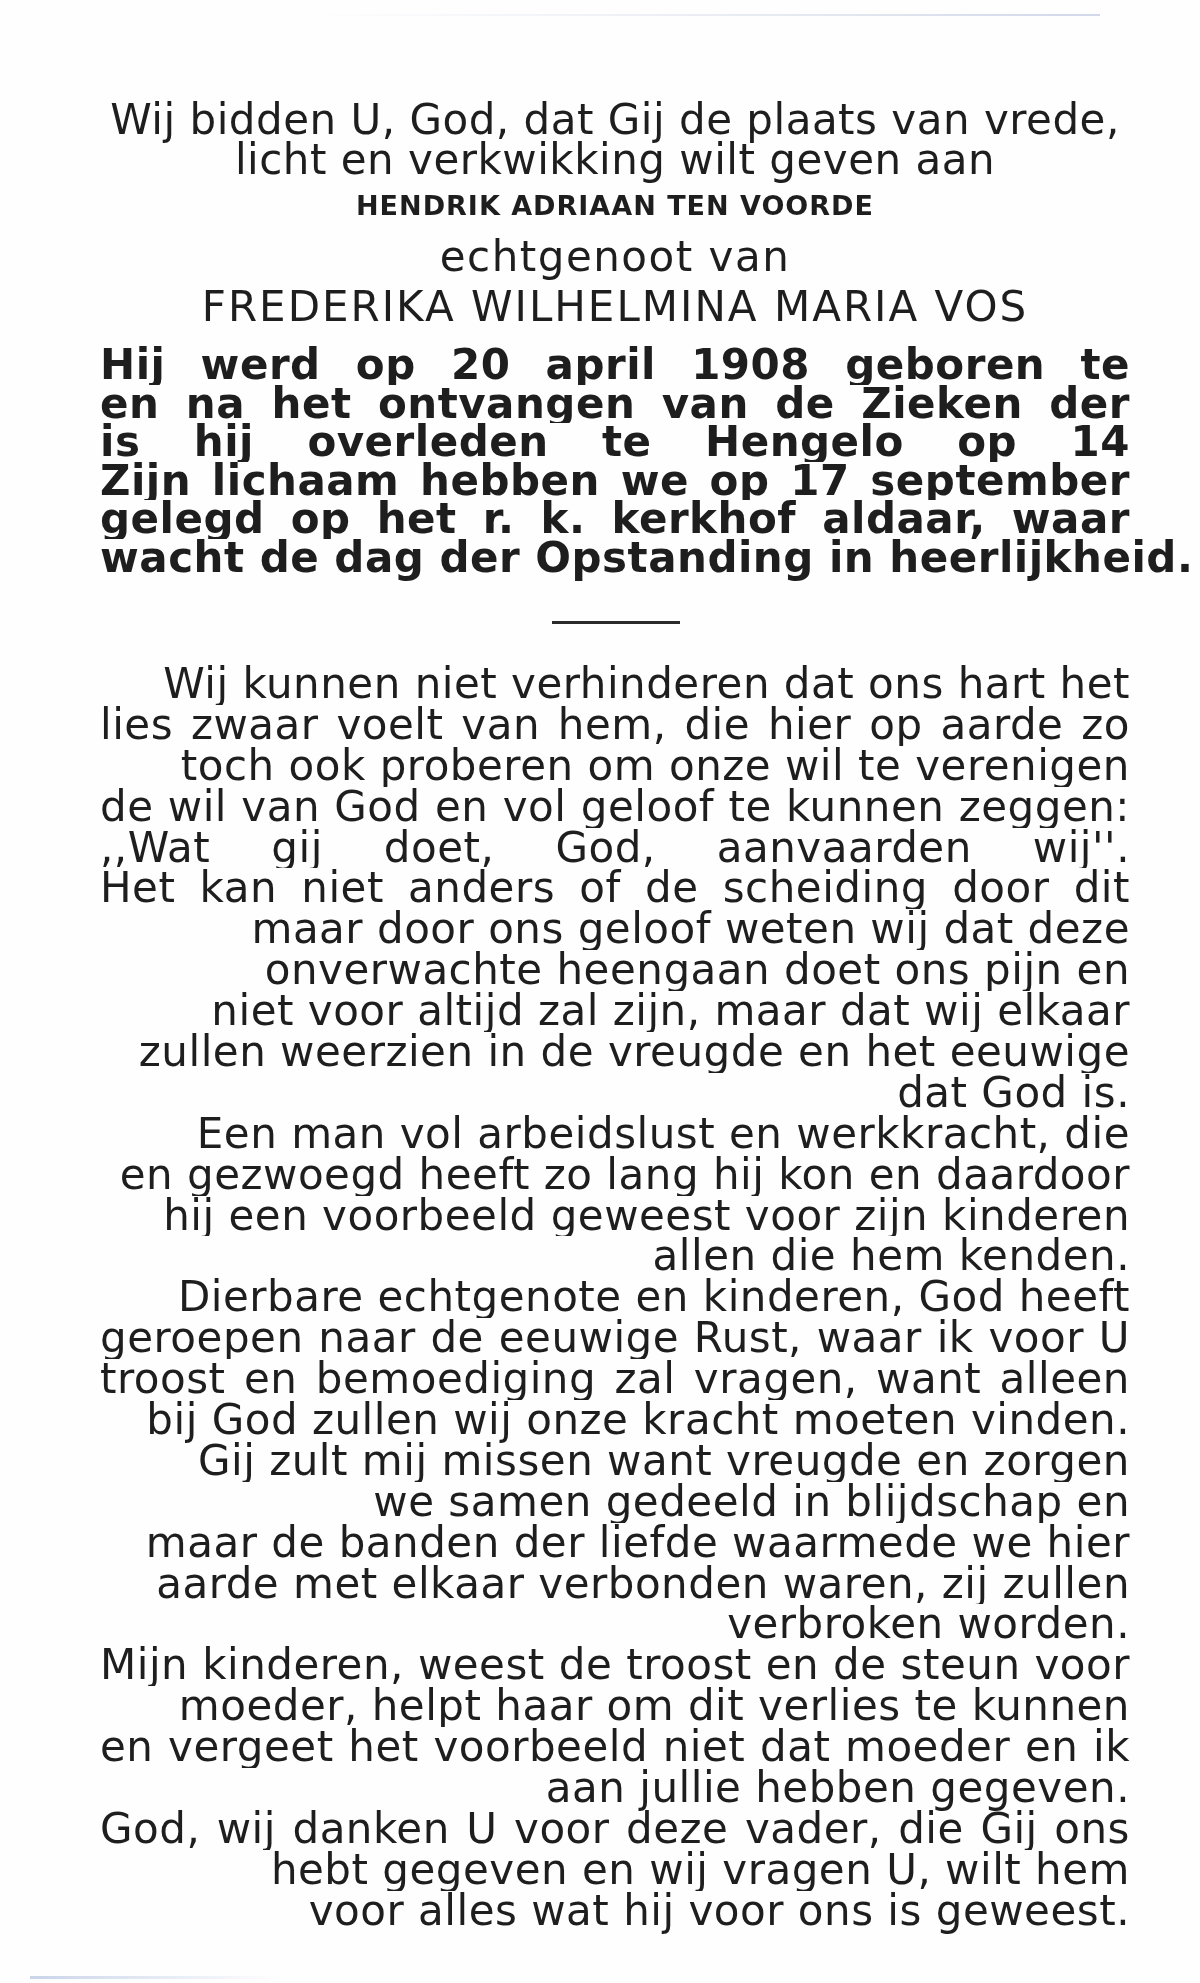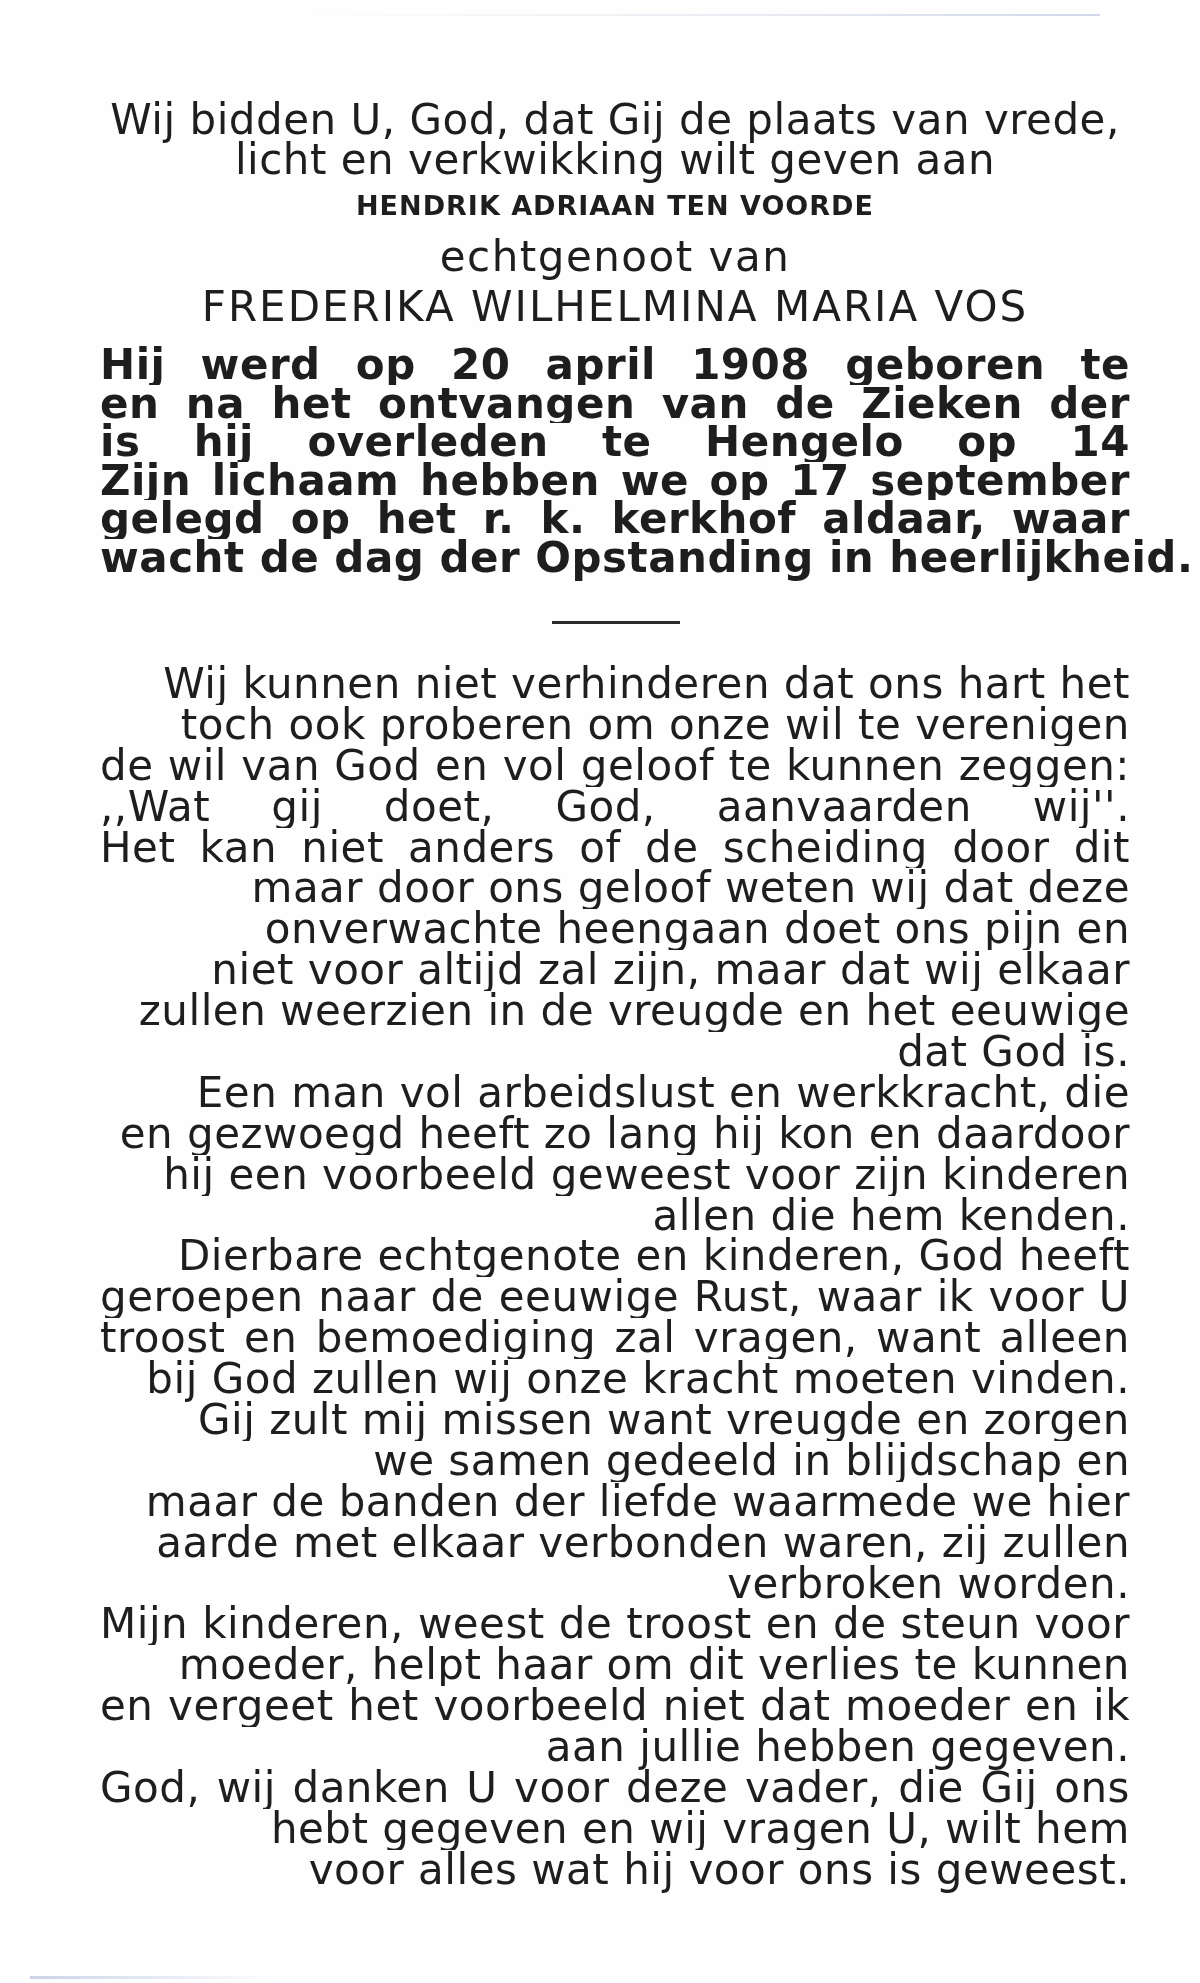--- a/index.html
+++ b/index.html
@@ -107,20 +107,21 @@
       <span class="line justify">is hij overleden te Hengelo op 14 september 1969.</span>
       <span class="line justify">Zijn lichaam hebben we op 17 september te rusten</span>
       <span class="line justify">gelegd op het r. k. kerkhof aldaar, waar het af-</span>
       <span class="line left">wacht de dag der Opstanding in heerlijkheid.</span>
     </div>
 
   <div class="divider"></div>
 
   <div class="text-block reflection-block" id="reflection-block">
       <span class="line justify">Wij kunnen niet verhinderen dat ons hart het ver-</span>
+      <span class="line justify">lies zwaar voelt van hem, die hier op aarde zo</span>
       <span class="line justify">toch ook proberen om onze wil te verenigen met</span>
       <span class="line justify">de wil van God en vol geloof te kunnen zeggen:</span>
       <span class="line justify">,,Wat gij doet, God, aanvaarden wij''.</span>
       <span class="line justify">Het kan niet anders of de scheiding door dit</span>
       <span class="line justify">maar door ons geloof weten wij dat deze scheiding</span>
       <span class="line justify">onverwachte heengaan doet ons pijn en verdriet,</span>
       <span class="line justify">niet voor altijd zal zijn, maar dat wij elkaar eens</span>
       <span class="line justify">zullen weerzien in de vreugde en het eeuwige Licht</span>
       <span class="line left">dat God is.</span>
       <span class="line justify">Een man vol arbeidslust en werkkracht, die rusten</span>

